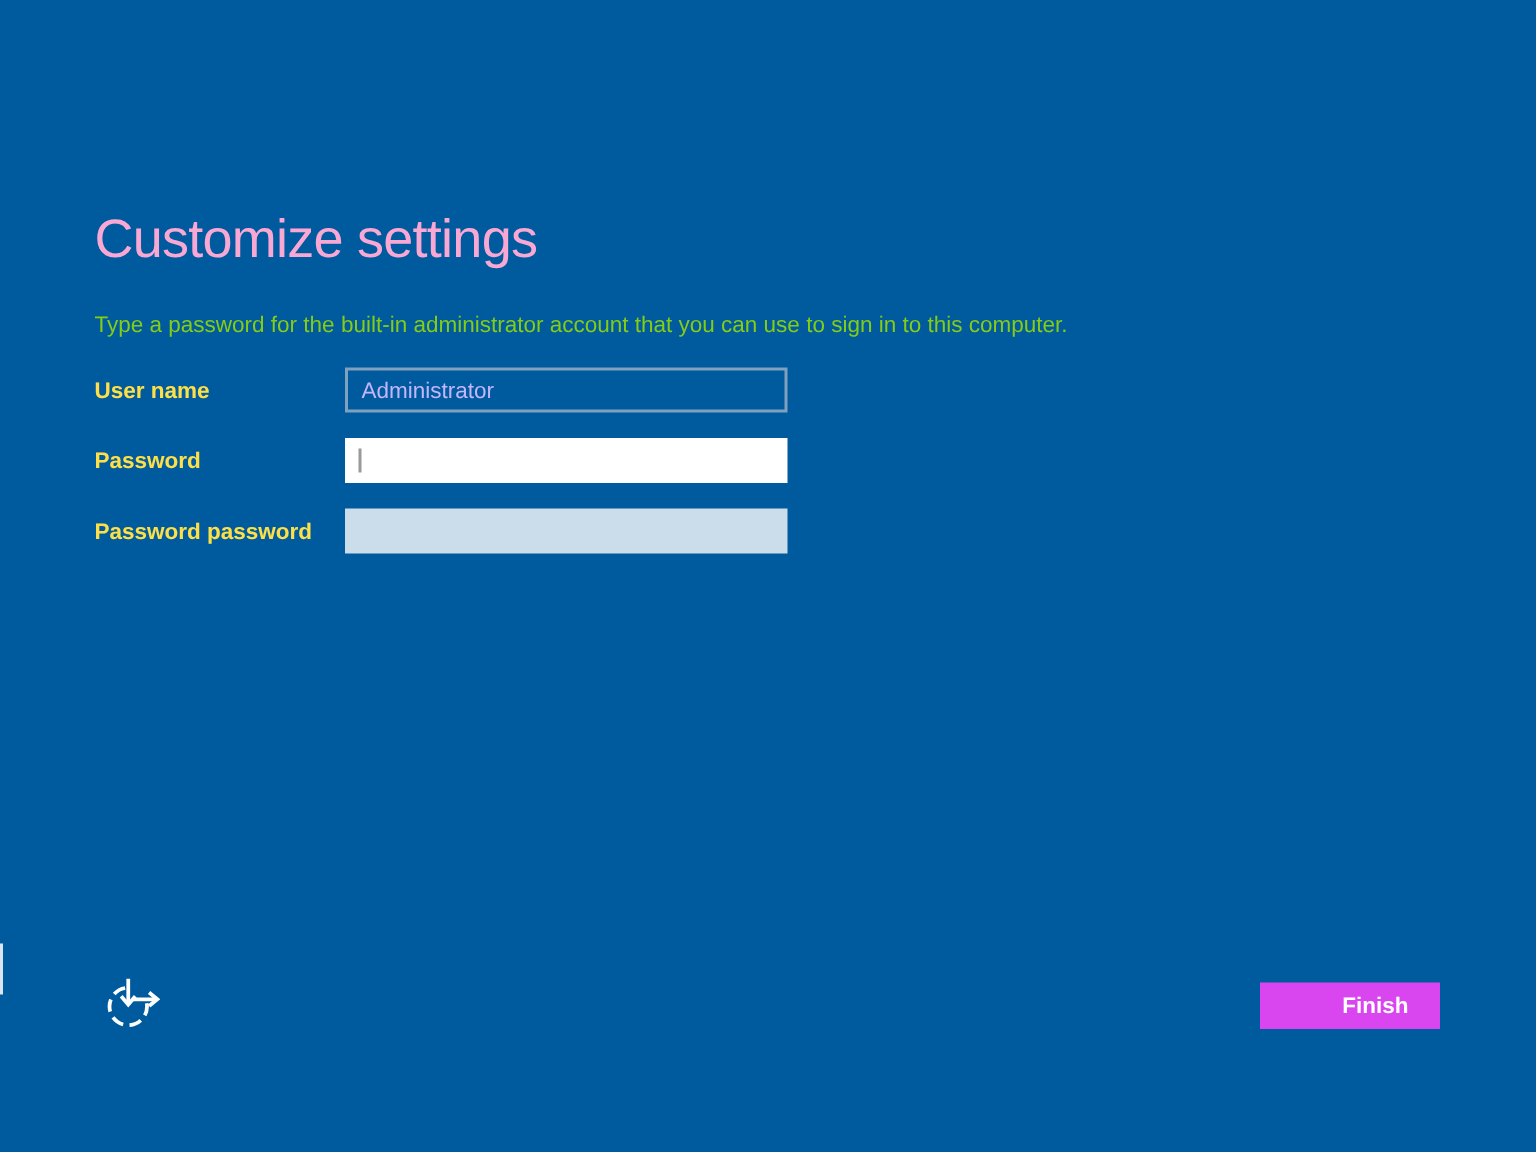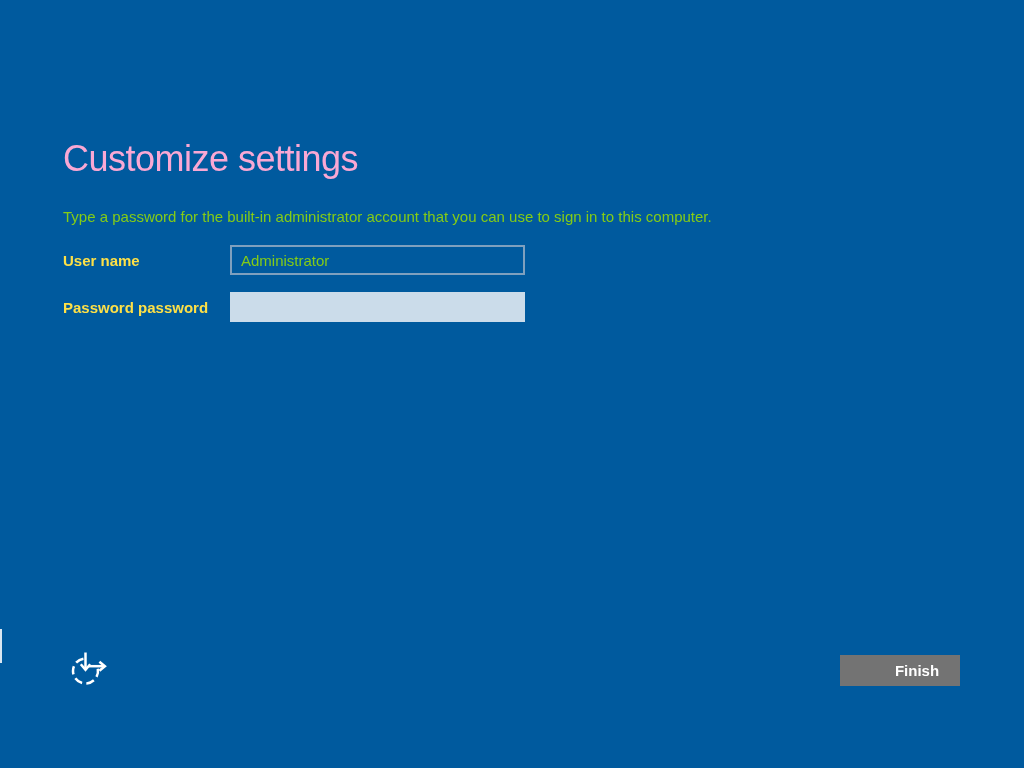--- a/index.html
+++ b/index.html
@@ -71,21 +71,21 @@
     font-family: "Liberation Sans", sans-serif;
     font-size: 15px;
     border: none;
     border-radius: 0;
     outline: none;
     display: block;
   }
   input.field-disabled {
     background: transparent;
     border: 2px solid #7FA0BE;
-    color: #84cc16;
+    color: #c4b5fd;
   }
   input.field-focused {
     background: #FFFFFF;
     color: #1A1A1A;
   }
   input.field-plain {
     background: #CBDCEA;
     color: #1A1A1A;
   }
   .caret {
@@ -106,21 +106,21 @@
     border: none;
     padding: 2px;
     cursor: pointer;
   }
   .finish-button {
     position: absolute;
     left: 840px;
     top: 655px;
     width: 120px;
     height: 31px;
-    background: #737373;
+    background: #d946ef;
     border: none;
     color: #FFFFFF;
     font-family: "Liberation Sans", sans-serif;
     font-size: 15px;
     font-weight: 700;
     cursor: pointer;
     padding-left: 40px;
   }
   .edge-artifact {
     position: absolute;
@@ -142,20 +142,27 @@
 
   <div class="form-area">
 
     <div class="form-row">
       <div class="form-label">User name</div>
       <div class="field-wrap">
         <input class="field field-disabled" type="text" disabled="" value="Administrator" style="">
       </div>
     </div>
 
+    <div class="form-row">
+      <div class="form-label">Password</div>
+      <div class="field-wrap">
+        <input class="field field-focused" type="password" value="" style="">
+        <div class="caret"></div>
+      </div>
+    </div>
 
     <div class="form-row">
       <div class="form-label">Password password</div>
       <div class="field-wrap">
         <input class="field field-plain" type="password" value="" style="">
       </div>
     </div>
 
   </div>
 

